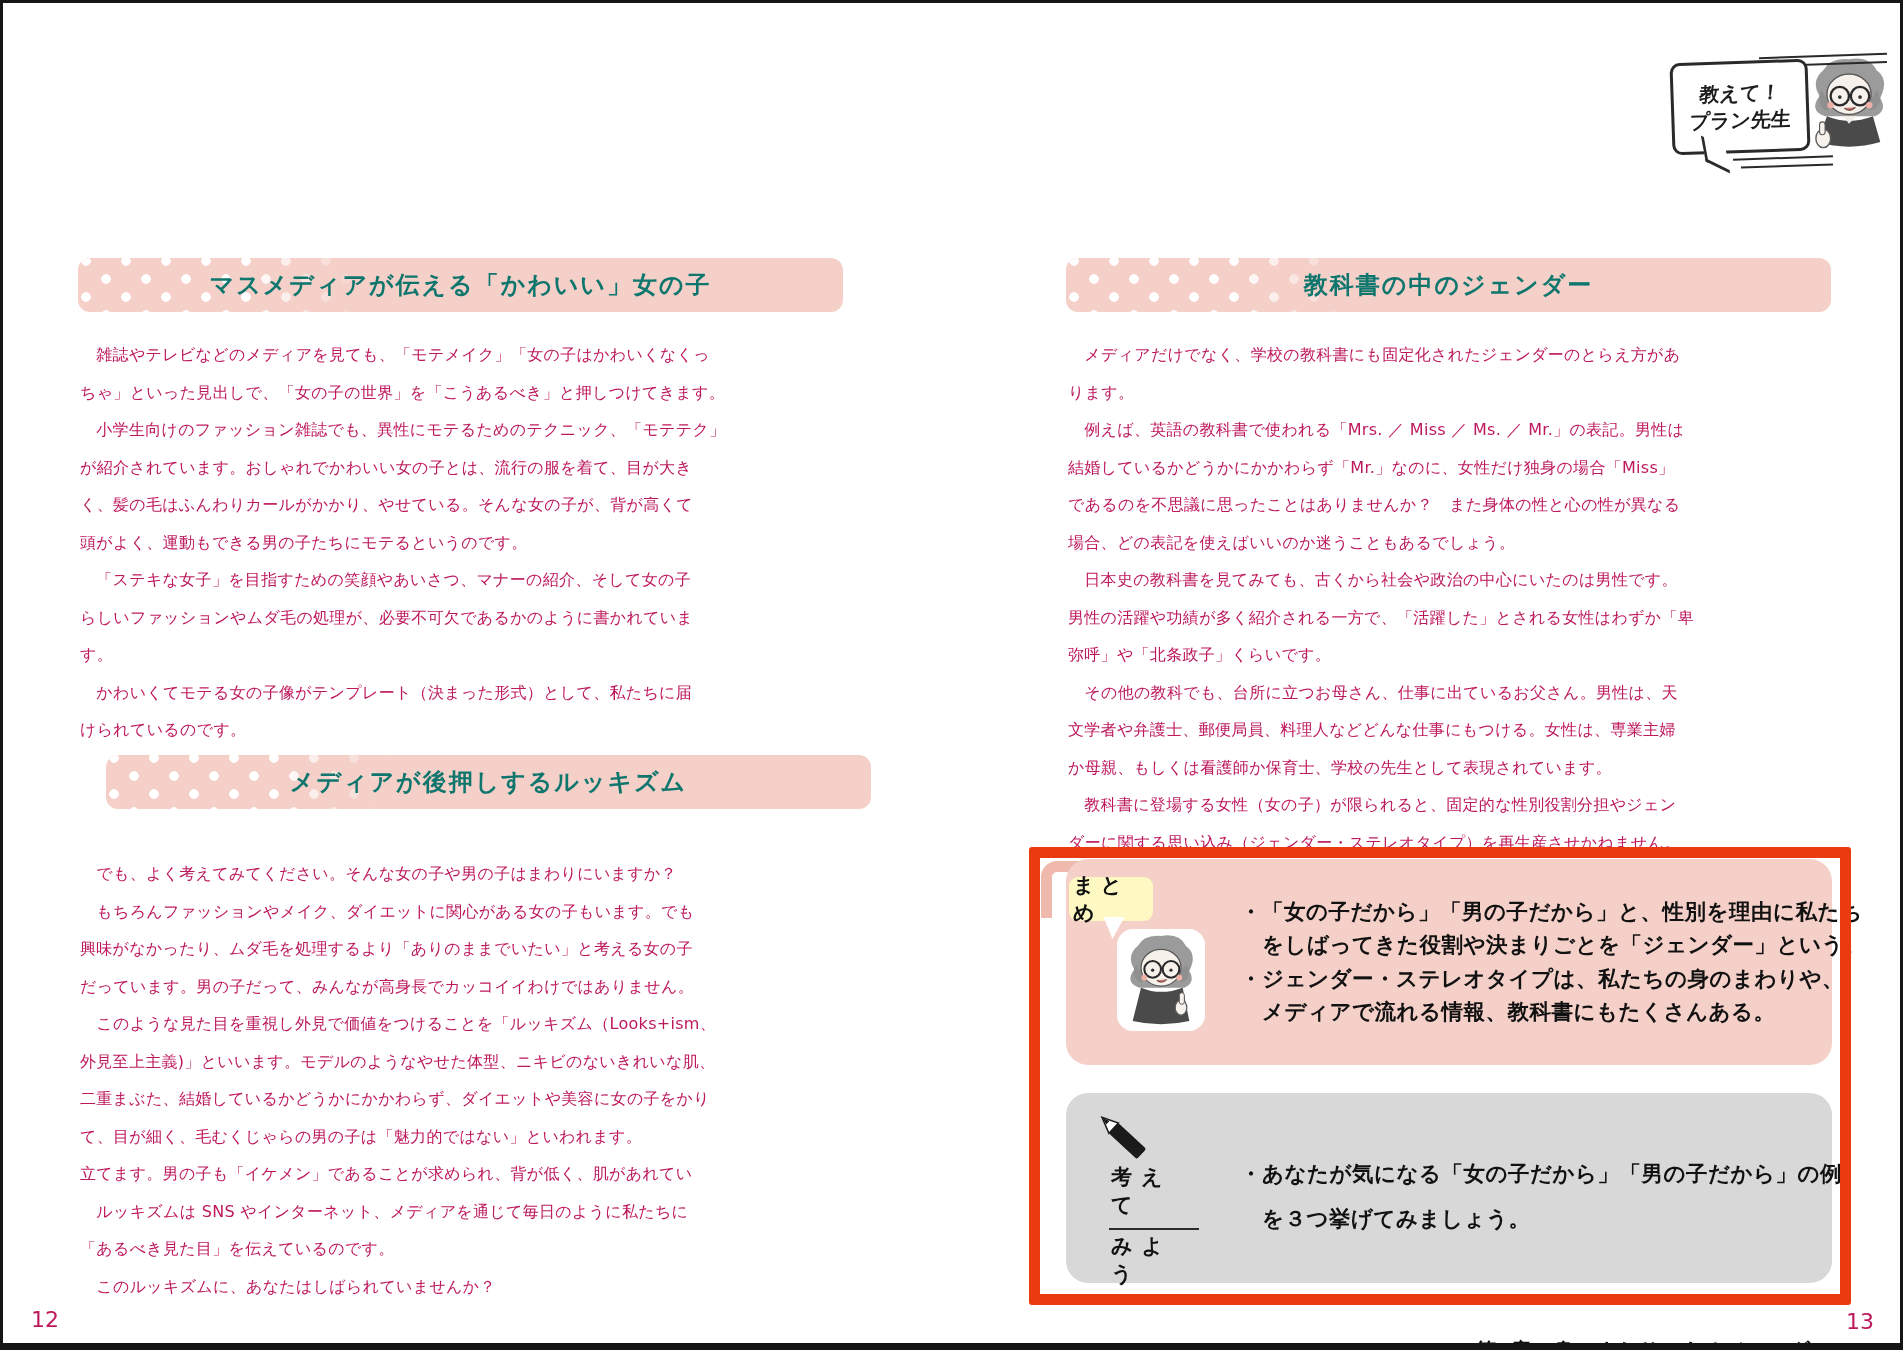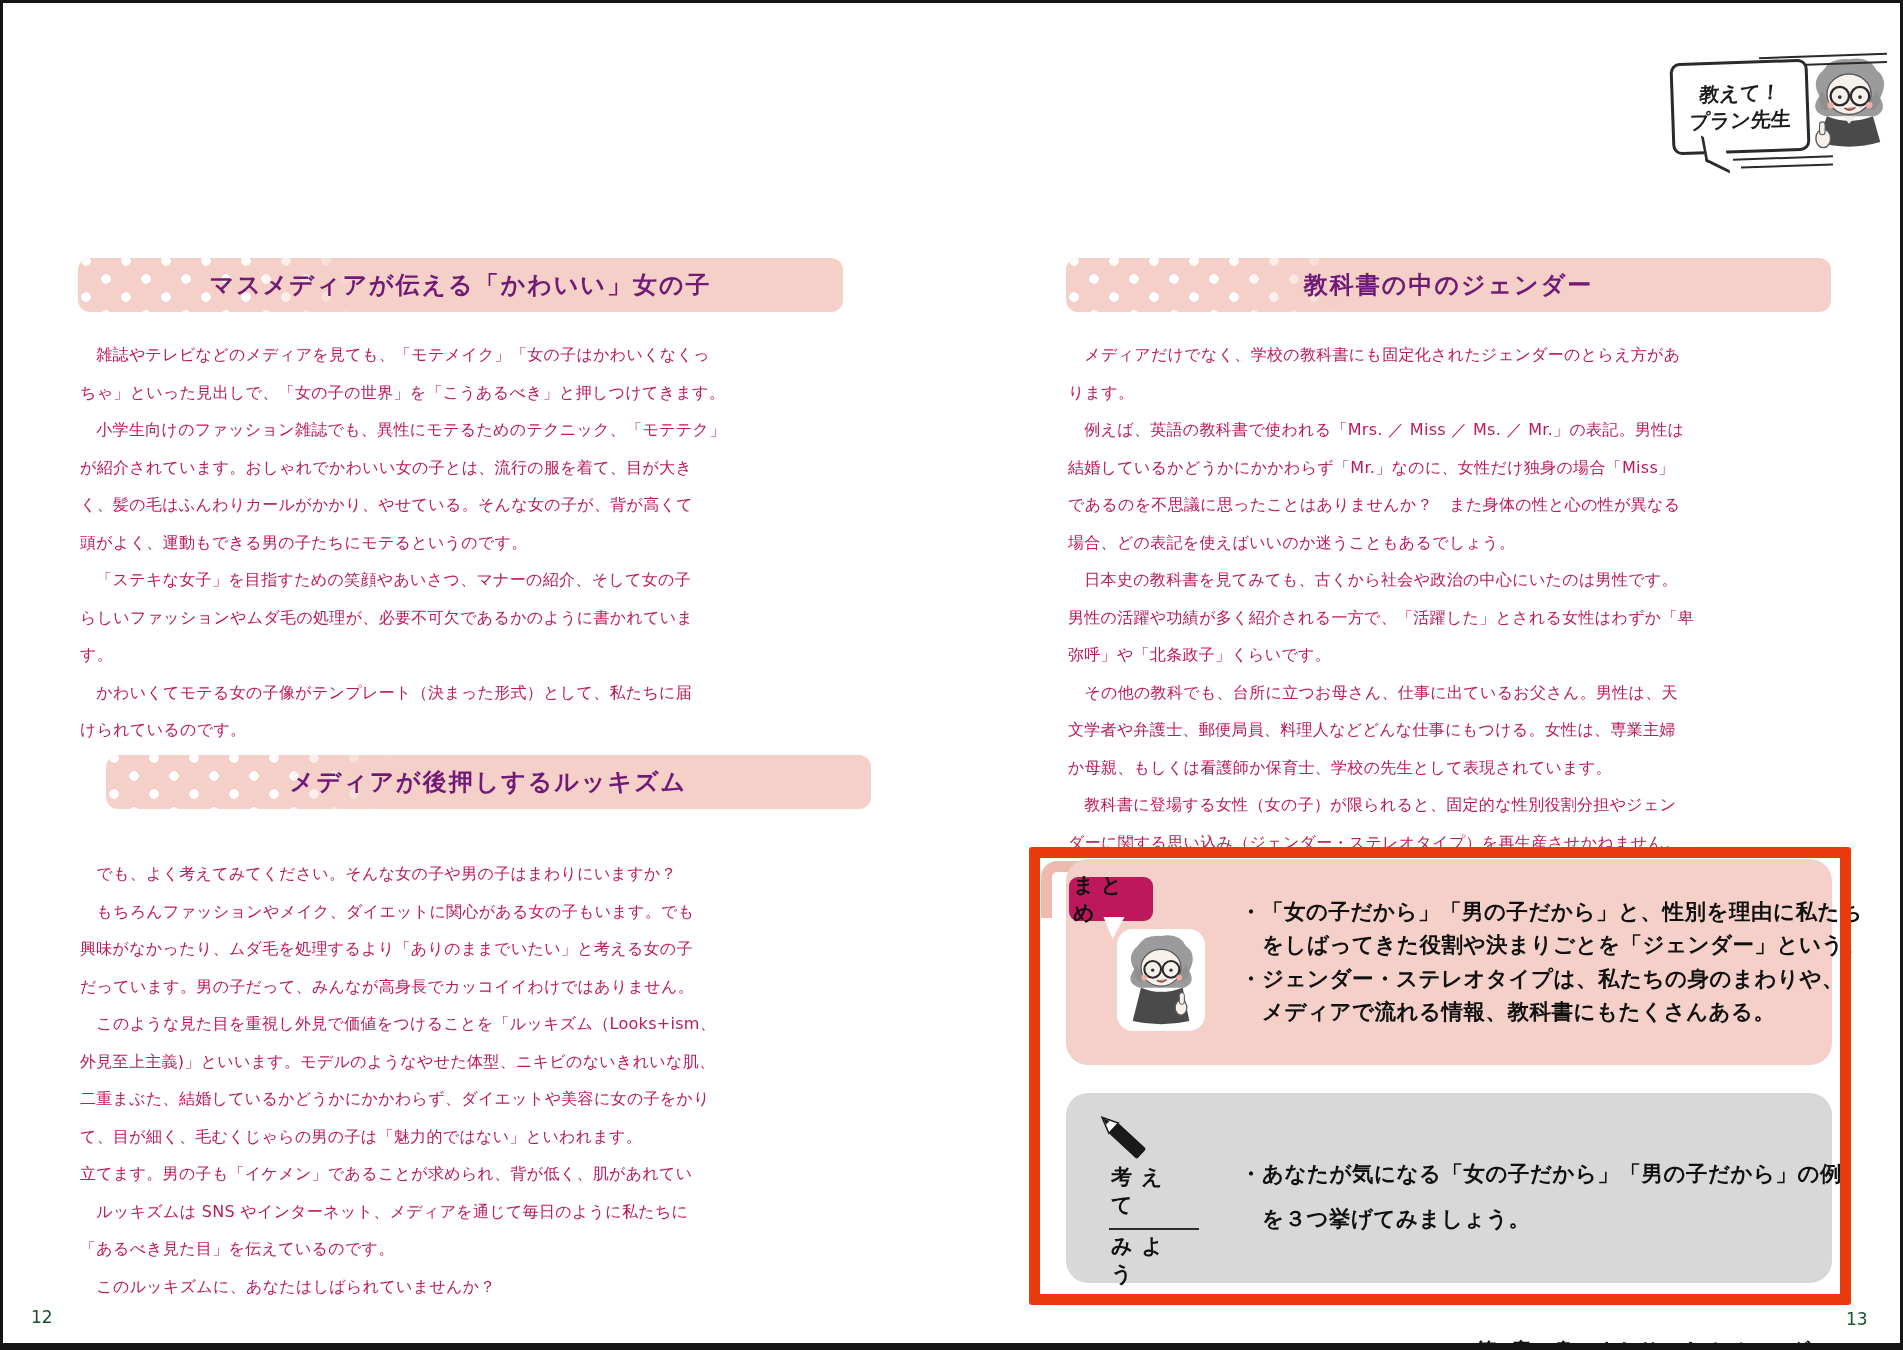--- a/index.html
+++ b/index.html
@@ -2,39 +2,39 @@
 <html><head>
 <meta charset="utf-8">
 <style>
   html,body{margin:0;padding:0;background:#e8e8e8;font-family:"DejaVu Sans","Liberation Sans",sans-serif;}
   #stage{position:relative;width:1903px;height:1350px;background:#ffffff;overflow:hidden;
          border-top:3px solid #151515;border-left:3px solid #151515;border-right:3px solid #151515;
          box-sizing:border-box;color:#1e1e1e;}
   
   .section-header{position:absolute;height:54px;width:765px;background:var(--pink);
     border-radius:12px;display:flex;align-items:center;justify-content:center;}
-  .section-header .htxt{font-size:24px;font-weight:700;letter-spacing:2px;color:#701a75;z-index:2;}
+  .section-header .htxt{font-size:24px;font-weight:700;letter-spacing:2px;color:#0f766e;z-index:2;}
   .dots{position:absolute;left:0;top:0;bottom:0;width:300px;border-radius:12px 0 0 12px;
     background-image:
       radial-gradient(circle,#ffffff 4.5px,rgba(255,255,255,0) 5px),
       radial-gradient(circle,#ffffff 4.5px,rgba(255,255,255,0) 5px);
     background-size:40px 36px,40px 36px;
     background-position:8px 3px,28px 21px;
     -webkit-mask-image:linear-gradient(to right,#000 55%,transparent 96%);
             mask-image:linear-gradient(to right,#000 55%,transparent 96%);}
   
   .text-col{position:absolute;font-size:16px;line-height:37.5px;letter-spacing:0.3px;
     color:#be185d;white-space:nowrap;}
   .tline{height:37.5px;}
   
   .matome-box{position:absolute;left:1063px;top:856px;width:766px;height:206px;
     background:var(--pink);border-radius:22px;}
   .matome-bracket{position:absolute;left:1038px;top:858px;width:44px;height:46px;
     border-left:11px solid #efb9ae;border-top:11px solid #efb9ae;border-top-left-radius:16px;}
-  .matome-tab{position:absolute;left:1066px;top:874px;width:84px;height:44px;background:#be185d;
+  .matome-tab{position:absolute;left:1066px;top:874px;width:84px;height:44px;background:#fef9c3;
     border-radius:9px;display:flex;align-items:center;justify-content:center;
     font-size:21px;font-weight:700;letter-spacing:6px;color:#111;z-index:3;padding-left:4px;box-sizing:border-box;}
   .matome-tail{position:absolute;left:1096px;top:914px;width:30px;height:22px;background:#fff;
     clip-path:polygon(15% 0,85% 0,45% 100%);z-index:3;}
   .avatar-frame{position:absolute;left:1114px;top:926px;width:88px;height:102px;background:#fff;
     border-radius:16px;overflow:hidden;display:flex;align-items:flex-end;justify-content:center;z-index:2;}
   .matome-lines{position:absolute;left:1237px;top:892px;font-size:21.5px;font-weight:700;
     line-height:33.4px;letter-spacing:0.5px;color:#111;white-space:nowrap;z-index:2;}
   .matome-lines .tline{height:33.4px;}
   
@@ -54,21 +54,21 @@
   .badge{position:absolute;left:1648px;top:44px;width:250px;height:120px;}
   .bubble{position:absolute;left:20px;top:14px;width:132px;height:86px;background:#fff;
     border:3px solid #2a2a2a;border-radius:10px;transform:rotate(-2deg);
     display:flex;flex-direction:column;align-items:center;justify-content:center;z-index:2;}
   .bubble .btxt{font-size:20px;font-weight:700;color:#1c1c1c;line-height:27px;transform:skewX(-6deg);white-space:nowrap;}
   .bubble-tail{position:absolute;left:52px;top:96px;width:22px;height:20px;background:#fff;
     border-left:3px solid #2a2a2a;border-bottom:3px solid #2a2a2a;transform:skewY(35deg) rotate(-12deg);z-index:3;}
   .dline{position:absolute;height:0;border-top:2.5px solid #2a2a2a;z-index:1;}
   .badge-avatar{position:absolute;left:152px;top:6px;width:92px;height:112px;}
   
-  .pageno{position:absolute;font-size:17px;color:#14532d;top:1304px;}
+  .pageno{position:absolute;font-size:22px;color:#be185d;top:1304px;}
   .chapter{position:absolute;left:1063px;top:1306px;width:766px;text-align:right;
     font-size:20px;font-weight:700;letter-spacing:1px;color:#111;margin-top:28px;}
   .bottom-bar{position:absolute;left:0;right:0;bottom:0;height:7px;background:#151515;}
 </style>
 </head>
 <body>
 
 <div id="stage" style="--pink:#f4d0c9;--red:#ea3a10;">
 
   <div class="badge">

